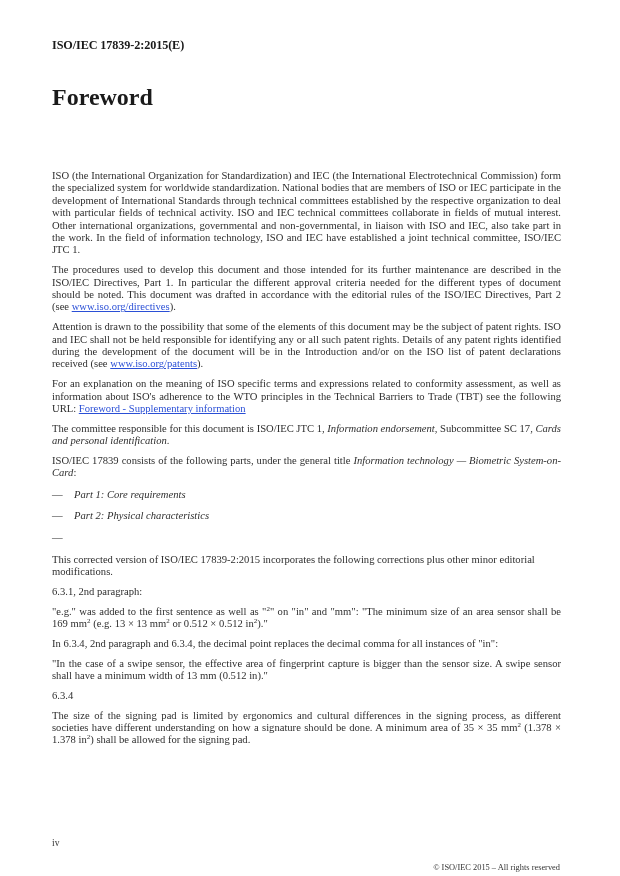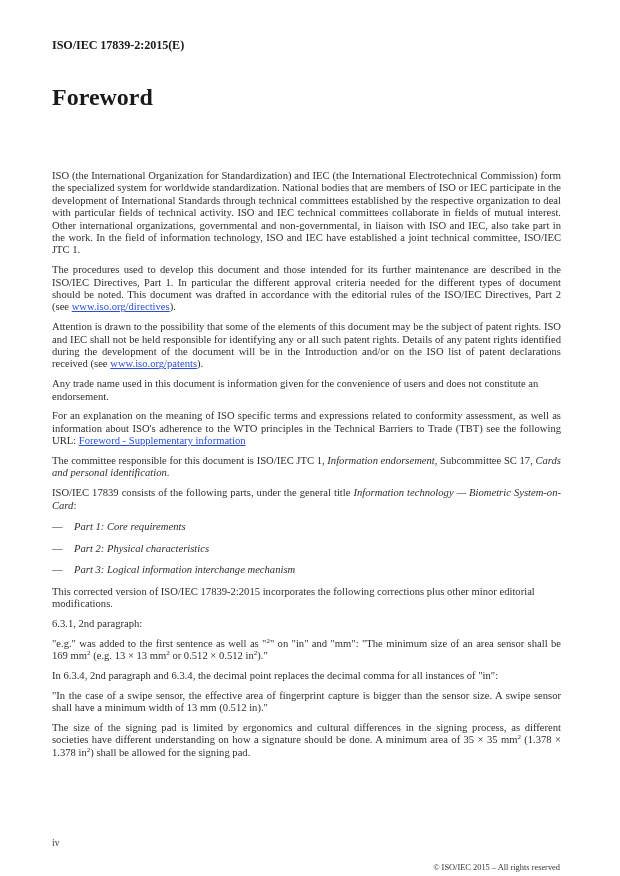--- a/index.html
+++ b/index.html
@@ -97,50 +97,49 @@
 
   <h1 class="title">Foreword</h1>
 
   <div class="body">
     <p>ISO (the International Organization for Standardization) and IEC (the International Electrotechnical Commission) form the specialized system for worldwide standardization. National bodies that are members of ISO or IEC participate in the development of International Standards through technical committees established by the respective organization to deal with particular fields of technical activity. ISO and IEC technical committees collaborate in fields of mutual interest. Other international organizations, governmental and non-governmental, in liaison with ISO and IEC, also take part in the work. In the field of information technology, ISO and IEC have established a joint technical committee, ISO/IEC JTC 1.</p>
 
     <p><span>The procedures used to develop this document and those intended for its further maintenance are described in the ISO/IEC Directives, Part 1.  In particular the different approval criteria needed for the different types of document should be noted.  This document was drafted in accordance with the editorial rules of the ISO/IEC Directives, Part 2 (see </span><a class="link">www.iso.org/directives</a><span>).</span></p>
 
     <p><span>Attention is drawn to the possibility that some of the elements of this document may be the subject of patent rights. ISO and IEC shall not be held responsible for identifying any or all such patent rights.  Details of any patent rights identified during the development of the document will be in the Introduction and/or on the ISO list of patent declarations received (see </span><a class="link">www.iso.org/patents</a><span>).</span></p>
 
-    <p class="last-left">Any trade name used in this document is information given for the convenience of users and does not constitute an endorsement.</p>
 
     <p><span>For an explanation on the meaning of ISO specific terms and expressions related to conformity assessment, as well as information about ISO's adherence to the WTO principles in the Technical Barriers to Trade (TBT) see the following URL:  </span><a class="link">Foreword - Supplementary information</a></p>
 
     <p><span>The committee responsible for this document is ISO/IEC JTC 1, </span><em>Information endorsement</em><span>, Subcommittee SC 17, </span><em>Cards and personal identification</em><span>.</span></p>
 
     <p style="margin-bottom:9px;"><span>ISO/IEC 17839 consists of the following parts, under the general title </span><em>Information technology — Biometric System-on-Card</em><span>:</span></p>
 
     <div class="list-item">
       <span class="dash">—</span>
       <span class="text">Part 1: Core requirements</span>
     </div>
     <div class="list-item">
       <span class="dash">—</span>
       <span class="text">Part 2: Physical characteristics</span>
     </div>
     <div class="list-item">
       <span class="dash">—</span>
-      <span class="text">Part 3: Logical information interchange mechanism</span>
     </div>
 
     <p class="last-left">This corrected version of ISO/IEC 17839-2:2015 incorporates the following corrections plus other minor editorial modifications.</p>
 
     <p class="last-left">6.3.1, 2nd paragraph:</p>
 
     <p><span>"e.g." was added to the first sentence as well as "</span><sup>2</sup><span>" on "in" and "mm": "The minimum size of an area sensor shall be 169 mm</span><sup>2</sup><span> (e.g. 13 × 13 mm</span><sup>2</sup><span> or 0.512 × 0.512 in</span><sup>2</sup><span>)."</span></p>
 
     <p class="last-left">In 6.3.4, 2nd paragraph and 6.3.4, the decimal point replaces the decimal comma for all instances of "in":</p>
 
     <p>"In the case of a swipe sensor, the effective area of fingerprint capture is bigger than the sensor size. A swipe sensor shall have a minimum width of 13 mm (0.512 in)."</p>
 
+    <p class="last-left">6.3.4</p>
 
     <p><span>The size of the signing pad is limited by ergonomics and cultural differences in the signing process, as different societies have different understanding on how a signature should be done. A minimum area of 35 × 35 mm</span><sup>2</sup><span> (1.378 × 1.378 in</span><sup>2</sup><span>) shall be allowed for the signing pad.</span></p>
   </div>
 
   <div class="footer-left">iv</div>
   <div class="footer-right">© ISO/IEC 2015 – All rights reserved</div>
 </div>
 
 </body></html>

